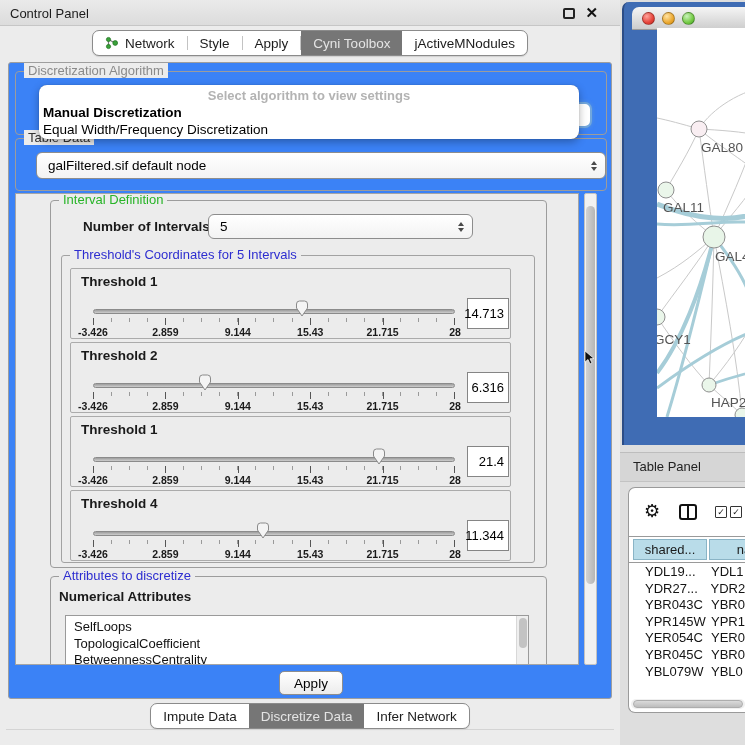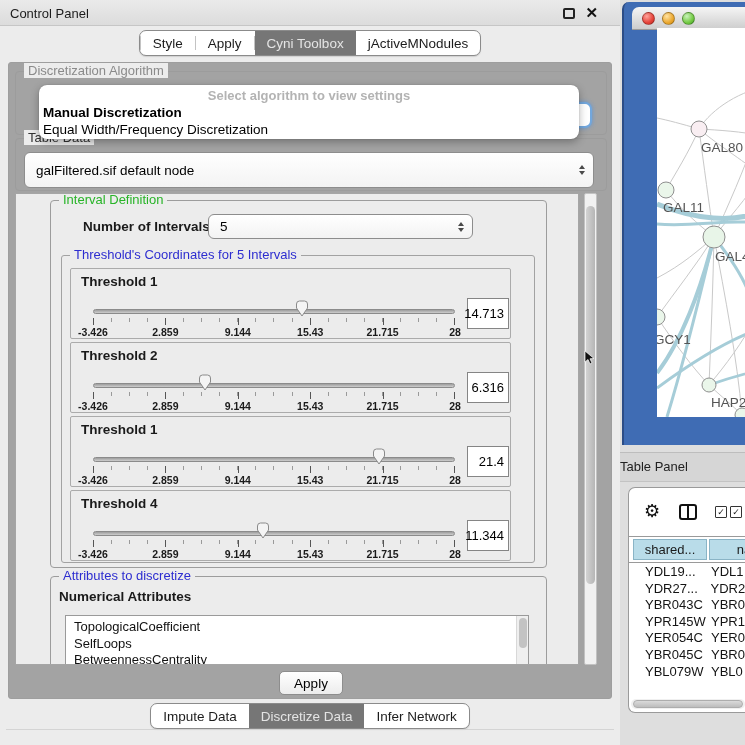--- a/index.html
+++ b/index.html
@@ -14,21 +14,21 @@
   .close-btn { position:absolute; right:22px; top:4px; font-size:15px; font-weight:bold; color:#111; }
 
   .tabbar { position:absolute; left:0; width:620px; display:flex; justify-content:center; }
   .tabbar.top { top:30px; }
   .tabbar.bottom { top:703px; }
   .tabset { display:flex; align-items:stretch; background:#fff; border:1px solid #8b8b8b; border-radius:7px; overflow:hidden; height:26px; box-shadow:0 1px 1px rgba(0,0,0,.12); }
   .tab { display:flex; align-items:center; gap:6px; padding:0 12px; font-size:13.5px; color:#1c1c1c; white-space:nowrap; }
   .tab.selected { background:#767676; color:#e4e4e4; }
   .tabsep { width:1px; background:#c3c3c3; margin:5px 0; }
 
-  .main { position:absolute; left:8px; top:62px; width:604px; height:637px; border:1px solid #9e9e9e; border-radius:3px; background:#a3a3a3; }
+  .main { position:absolute; left:8px; top:62px; width:604px; height:637px; border:1px solid #9e9e9e; border-radius:3px; background:#3b82f6; }
   .bottom-line { position:absolute; top:729px; left:6px; width:608px; height:1px; background:#d4d4d4; }
 
   .group { position:absolute; border:1px solid #9c9c9c; border-radius:4px; }
   .legend { position:absolute; top:-9px; left:8px; background:#ececec; padding:0 4px; font-size:13px; white-space:nowrap; }
   .legend.dim { color:#8a8a8a; }
   .legend.green { color:#28b428; }
   .legend.blue { color:#2d2dd0; }
   .legend.dark { color:#333; }
 
   .algo-group { left:6px; top:8px; width:592px; height:64px; }
@@ -38,21 +38,21 @@
   .popup .hint { text-align:center; color:#b3b3b3; font-size:13px; padding-top:3px; height:19px;font-weight:bold; }
   .popup .opt { font-size:13.5px; color:#000; padding-left:4px; line-height:17px; }
   .popup .opt.bold { font-weight:bold; }
 
   .td-group { left:6px; top:75px; width:592px; height:53px; }
 
   .combo { background:linear-gradient(#ffffff,#f3f3f3); border:1px solid #8d8d8d; border-radius:6px; display:flex; align-items:center; font-size:13.5px; color:#000; padding-left:11px; position:absolute; }
   .spin { margin-left:auto; width:20px; display:flex; flex-direction:column; align-items:center; justify-content:center; gap:2px; padding-right:3px; }
   .au { width:0; height:0; border-left:3.5px solid transparent; border-right:3.5px solid transparent; border-bottom:4.5px solid #4a4a4a; }
   .ad { width:0; height:0; border-left:3.5px solid transparent; border-right:3.5px solid transparent; border-top:4.5px solid #4a4a4a; }
-  .td-combo { left:8px; top:13px; width:570px; height:36px; }
+  .td-combo { left:20px; top:13px; width:570px; height:27px; }
 
   .viewport { position:absolute; left:6px; top:130px; width:564px; height:472px; border:1px solid #a5a5a5; background:#ececec; overflow:hidden; }
   .vscroll { position:absolute; left:575px; top:130px; width:13px; height:472px; background:#f1f1f1; border:1px solid #c2c2c2; border-radius:2px; }
   .vscroll .sthumb { position:absolute; left:1px; top:12px; width:9px; height:378px; background:linear-gradient(90deg,#d2d2d2,#b6b6b6); border-radius:5px; }
 
   .ivl-group { left:34px; top:6px; width:497px; height:368px; }
   .noi-label { position:absolute; left:32px; top:18px; font-weight:bold; font-size:13.5px; }
   .noi-combo { left:157px; top:13px; width:265px; height:25px; }
 
   .thr-group { position:absolute; left:10px; top:54px; width:474px; height:308px; border:1px solid #a2a2a2; border-radius:3px; }
@@ -84,21 +84,21 @@
   .rp { position:absolute; left:620px; top:0; width:125px; height:745px; background:#dedede; }
   .net-frame { position:absolute; left:2px; top:2px; width:123px; height:443px; background:#3f6cb4; border-left:2px solid #2b4c86; border-top-left-radius:7px; }
   .net-titlebar { position:absolute; left:8px; top:5px; width:115px; height:23px; background:linear-gradient(#f5f5f5,#cdcdcd); border-top-left-radius:7px; border-bottom:1px solid #9b9b9b; }
   .light { position:absolute; top:5px; width:13px; height:13px; border-radius:50%; border:1px solid rgba(0,0,0,.28); }
   .light.red { left:10px; background:radial-gradient(circle at 35% 30%,#ffa49c,#e6443a 60%,#b92a22); }
   .light.yellow { left:30px; background:radial-gradient(circle at 35% 30%,#ffe3a2,#eba831 60%,#c8880a); }
   .light.green { left:50px; background:radial-gradient(circle at 35% 30%,#c9f2bb,#74ca44 60%,#3f9d25); }
   .net-canvas { position:absolute; left:13px; top:28px; width:112px; height:389px; background:#fff;margin-left:24px; }
   .net-canvas svg { display:block; }
 
-  .tp-bar { position:absolute; left:0; top:452px; width:125px; height:30px; background:#d6d6d6; border-top:1px solid #bdbdbd; border-bottom:1px solid #c3c3c3; font-size:13px; color:#222; line-height:28px; }
+  .tp-bar { position:absolute; left:0; top:452px; width:125px; height:30px; background:#d6d6d6; border-top:1px solid #bdbdbd; border-bottom:1px solid #c3c3c3; font-size:13px; color:#222; line-height:28px; padding-left:13px; }
   .table-card { position:absolute; left:8px; top:487px; width:117px; height:226px; background:#fff; border:1px solid #9a9a9a; border-right:none; border-radius:7px 0 0 7px; overflow:hidden; }
   .gear { position:absolute; left:15px; top:13px; font-size:18px; color:#111; line-height:20px; }
   .cols-icon { position:absolute; left:50px; top:16px; width:18px; height:16px; border:2px solid #111; border-radius:3px; }
   .cols-icon::after { content:""; position:absolute; left:50%; top:0; bottom:0; width:2px; margin-left:-1px; background:#111; }
   .cb { position:absolute; top:18px; width:12px; height:12px; border:1.5px solid #333; border-radius:1px; font-size:9px; line-height:10px; text-align:center; color:#222; }
   .cb.c1 { left:86px; } .cb.c2 { left:101px; }
   .tc-header { position:absolute; top:48px; left:0; right:0; height:27px; border-top:1px solid #9a9a9a; border-bottom:1px solid #9a9a9a; background:#fff; }
   .th { position:absolute; top:2px; height:21px; background:#b9dce9; border:1px solid #8ab4c6; display:flex; align-items:center; justify-content:center; font-size:13px; color:#1a1a1a; }
   .th.t1 { left:4px; width:74px; }
   .th.t2 { left:80px; width:70px; }
@@ -114,20 +114,30 @@
 
 <div class="cp">
   <div class="cp-titlebar">
     <span class="cp-title">Control Panel</span>
     <span class="float-btn"></span>
     <span class="close-btn">✕</span>
   </div>
 
   <div class="tabbar top">
     <div class="tabset" id="topTabs">
+      <div class="tab">
+        <svg width="14" height="14" viewBox="0 0 14 14">
+          <line x1="3.5" y1="3.5" x2="3.5" y2="10.5" stroke="#7a7a7a" stroke-width="1.2"></line>
+          <line x1="3.5" y1="3.5" x2="10" y2="7" stroke="#7a7a7a" stroke-width="1.2"></line>
+          <circle cx="3.5" cy="3.5" r="2.1" fill="#3aa13a" stroke="#1d701d" stroke-width=".7"></circle>
+          <circle cx="3.5" cy="10.5" r="2.1" fill="#3aa13a" stroke="#1d701d" stroke-width=".7"></circle>
+          <circle cx="10.2" cy="7" r="2.4" fill="#3aa13a" stroke="#1d701d" stroke-width=".7"></circle>
+        </svg>
+        <span>Network</span>
+      </div>
       <div class="tabsep"></div>
       <div class="tab">
           <span>Style</span>
         </div>
       <div class="tabsep"></div>
       <div class="tab">
           <span>Apply</span>
         </div>
       <div class="tabsep"></div>
       <div class="tab selected">
@@ -297,22 +307,22 @@
         </div>
       </div>
 
       <div class="group attr-group">
         <span class="legend blue">Attributes to discretize</span>
         <span class="attr-label">Numerical Attributes</span>
         <div class="attr-list" id="attrList">
           <div class="attr-scroll">
               <div class="sthumb"></div>
             </div>
-        <div class="li">TopologicalCoefficient</div>
-            <div class="li">SelfLoops</div>
+        <div class="li">SelfLoops</div>
+            <div class="li">TopologicalCoefficient</div>
             <div class="li">BetweennessCentrality</div>
           </div>
       </div>
 
     </div>
 
     <div class="vscroll">
         <div class="sthumb"></div>
       </div>
 

